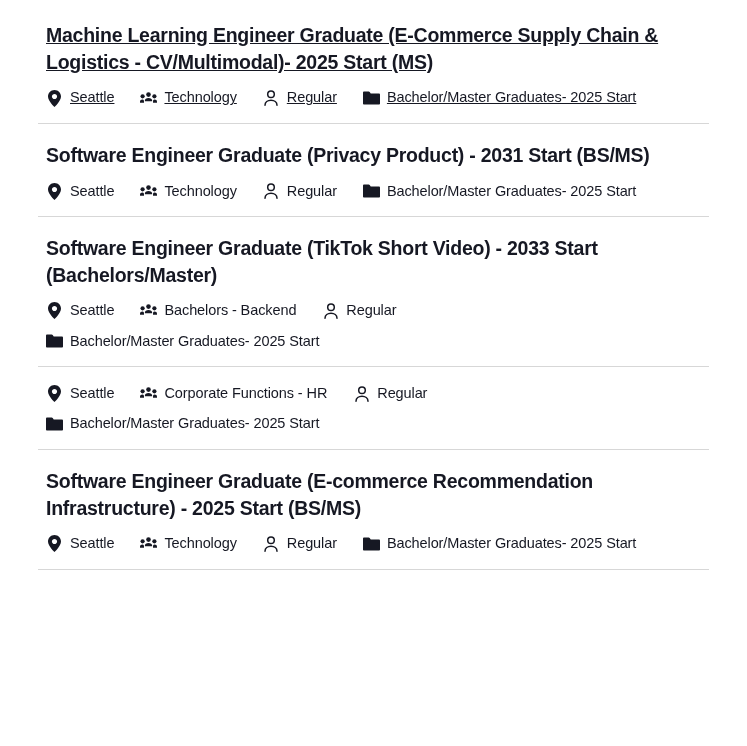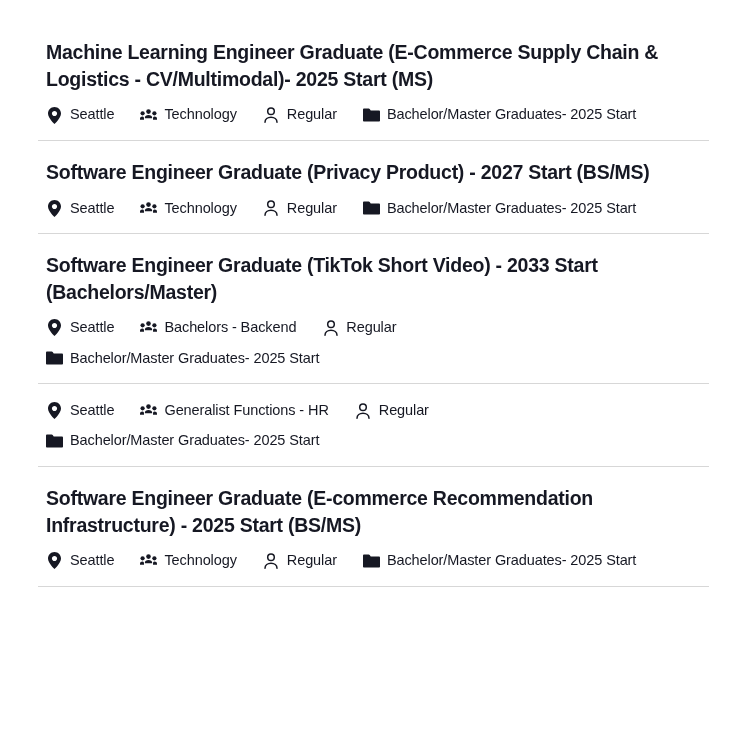--- a/index.html
+++ b/index.html
@@ -20,21 +20,22 @@
     width: 747px;
     padding: 0 38px;
   }
 
   .job-card {
     padding: 18px 8px 16px 8px;
     border-bottom: 1px solid #d7d7d7;
   }
 
   .job-card.first {
-    padding-top: 39px;
+    padding-top: 22px;
+    text-decoration: underline;
   }
 
   .job-title {
     font-size: 19.5px;
     font-weight: bold;
     line-height: 1.37;
     letter-spacing: -0.25px;
     color: #161823;
     margin-bottom: 14px;
     max-width: 646px;
@@ -124,21 +125,21 @@
               <svg width="17" height="14" viewBox="0 0 17 14">
                 <path fill="#161823" d="M0 1.6C0 1.0.5.5 1.1.5h4.6c.4 0 .8.2 1.0.5l1.0 1.4h8.2c.6 0 1.1.5 1.1 1.1v8.9c0 .6-.5 1.1-1.1 1.1H1.1C.5 13.5 0 13 0 12.4V1.6Z"></path>
               </svg>
             </span>
             <span class="meta-label">Bachelor/Master Graduates- 2025 Start</span>
           </span>
         </div>
       </div>
     </div>
     <div class="job-card">
-      <div class="job-title">Software Engineer Graduate (Privacy Product) - 2027 Start (BS/MS)</div>
+      <div class="job-title">Software Engineer Graduate (Privacy Product) - 2031 Start (BS/MS)</div>
       <div class="meta-rows">
         <div class="meta-row">
           <span class="meta-item">
             <span class="meta-icon">
               <svg width="13" height="17" viewBox="0 0 13 17">
                 <path fill="#161823" d="M6.5 0C2.91 0 0 2.91 0 6.5C0 11.1 6.5 17 6.5 17S13 11.1 13 6.5C13 2.91 10.09 0 6.5 0ZM6.5 9.1C5.06 9.1 3.9 7.94 3.9 6.5C3.9 5.06 5.06 3.9 6.5 3.9C7.94 3.9 9.1 5.06 9.1 6.5C9.1 7.94 7.94 9.1 6.5 9.1Z"></path>
               </svg>
             </span>
             <span class="meta-label">Seattle</span>
           </span>
@@ -237,21 +238,21 @@
             <span class="meta-icon">
               <svg width="17" height="13" viewBox="0 0 17 13">
                 <circle cx="8.5" cy="2.6" r="2.3" fill="#161823"></circle>
                 <path fill="#161823" d="M8.5 5.9c-2.2 0-3.6 1.15-3.6 2.3v1.1h7.2V8.2c0-1.15-1.4-2.3-3.6-2.3Z"></path>
                 <circle cx="2.6" cy="4.3" r="2.1" fill="#161823"></circle>
                 <path fill="#161823" d="M2.6 7.4C1.0 7.4 0 8.35 0 9.3v1.35h4.0V9.3C4.0 8.35 3.5 7.4 2.6 7.4Z"></path>
                 <circle cx="14.4" cy="4.3" r="2.1" fill="#161823"></circle>
                 <path fill="#161823" d="M14.4 7.4c1.6 0 2.6.95 2.6 1.9v1.35h-4.0V9.3c0-.95.5-1.9 1.4-1.9Z"></path>
               </svg>
             </span>
-            <span class="meta-label">Generalist Functions - HR</span>
+            <span class="meta-label">Corporate Functions - HR</span>
           </span>
           <span class="meta-item">
             <span class="meta-icon">
               <svg width="14" height="16" viewBox="0 0 14 16">
                 <circle cx="7" cy="4.3" r="3.3" fill="none" stroke="#161823" stroke-width="1.5"></circle>
                 <path d="M1 15.2c0-3.1 2.7-5.0 6-5.0s6 1.9 6 5.0" fill="none" stroke="#161823" stroke-width="1.5" stroke-linecap="round"></path>
               </svg>
             </span>
             <span class="meta-label">Regular</span>
           </span>

